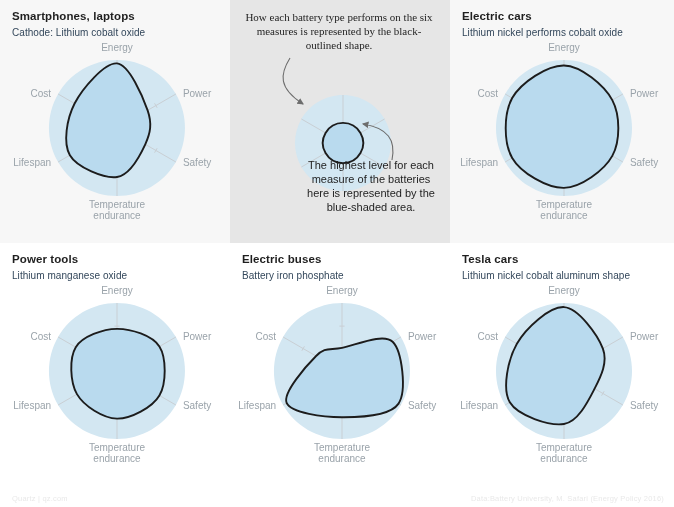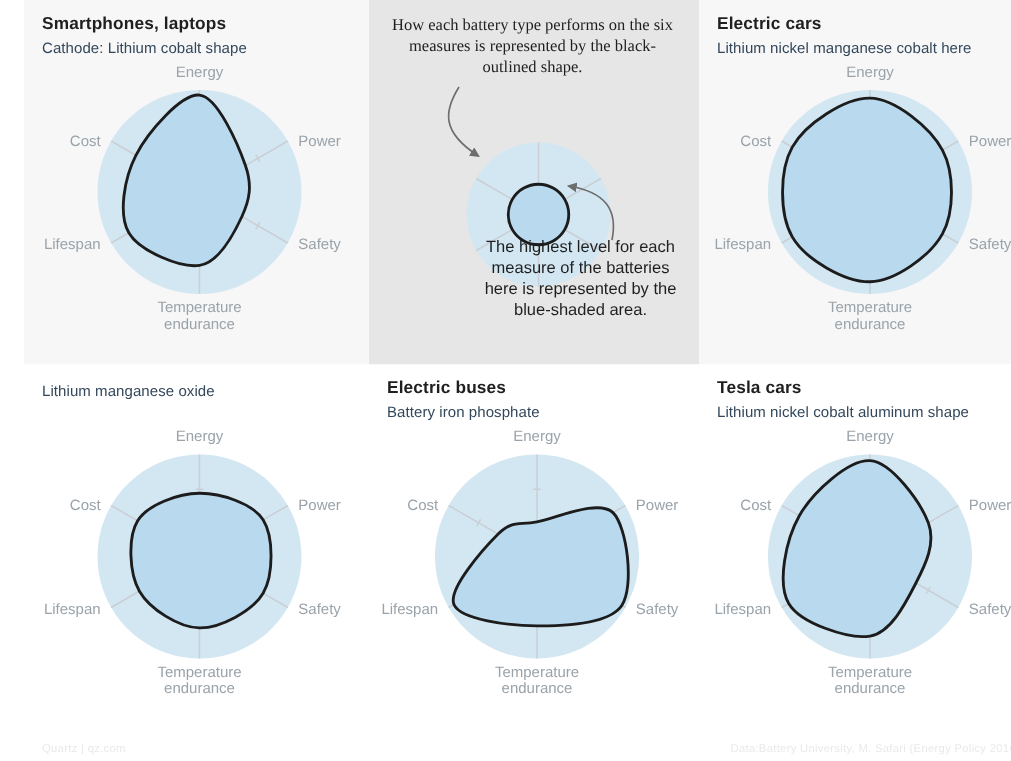--- a/index.html
+++ b/index.html
@@ -8,21 +8,20 @@
     background:#ffffff;
     font-family:"Liberation Sans", sans-serif;
     overflow:hidden;
     position:relative;
   }
   .grid{
     position:absolute;inset:0;
     display:grid;
     grid-template-columns:230px 220px 224px;
     grid-template-rows:243px 264px;
-    padding-left:16px;
   }
   .panel{position:relative;overflow:hidden;}
   .panel.tint{background:#f7f7f7;}
   .panel.note{background:#e6e6e6;text-align:center;}
   .panel.white{background:#ffffff;}
 
   .p-head{padding:9px 0 0 12px;}
   .p-title{
     font-size:11.5px;font-weight:bold;color:#1f1f1f;
     letter-spacing:.1px;line-height:14px;margin:0;
@@ -66,21 +65,21 @@
   .credit.right{right:10px;}
 </style>
 </head>
 <body>
 
 <div class="grid">
 
   <div class="panel tint">
     <div class="p-head">
       <div class="p-title">Smartphones, laptops</div>
-      <div class="p-sub">Cathode: Lithium cobalt shape</div>
+      <div class="p-sub">Cathode: Lithium cobalt oxide</div>
     </div>
     <div class="chart-wrap">
         <svg width="220" height="206" viewBox="0 0 220 206">
           <path d="M112.00,28.00C136.34,28.00 158.72,40.92 170.89,62.00C183.06,83.08 183.06,108.92 170.89,130.00C158.72,151.08 136.34,164.00 112.00,164.00C87.66,164.00 65.28,151.08 53.11,130.00C40.94,108.92 40.94,83.08 53.11,62.00C65.28,40.92 87.66,28.00 112.00,28.00Z" class="maxband"></path>
           <line x1="112" y1="96" x2="112.00" y2="28.00" class="axis-line"></line>
           <line x1="109.40" y1="73.56" x2="114.60" y2="73.56" class="tickmark"></line>
           <line x1="109.40" y1="51.12" x2="114.60" y2="51.12" class="tickmark"></line>
           <line x1="112" y1="96" x2="170.89" y2="62.00" class="axis-line"></line>
           <line x1="130.13" y1="82.53" x2="132.73" y2="87.03" class="tickmark"></line>
           <line x1="149.57" y1="71.31" x2="152.17" y2="75.81" class="tickmark"></line>
@@ -127,21 +126,21 @@
           </marker>
         </defs>
         <path d="M60,58 C50,74 48,88 73,104" fill="none" stroke="#6d6d6d" stroke-width="1.1" marker-end="url(#ah)"></path>
         <path d="M162,160 C166,140 158,128 133,124" fill="none" stroke="#6d6d6d" stroke-width="1.1" marker-end="url(#ah)"></path>
       </svg>
     </div>
 
   <div class="panel tint">
     <div class="p-head">
       <div class="p-title">Electric cars</div>
-      <div class="p-sub">Lithium nickel manganese cobalt here</div>
+      <div class="p-sub">Lithium nickel performs cobalt oxide</div>
     </div>
     <div class="chart-wrap">
         <svg width="220" height="206" viewBox="0 0 220 206">
           <path d="M112.00,28.00C136.34,28.00 158.72,40.92 170.89,62.00C183.06,83.08 183.06,108.92 170.89,130.00C158.72,151.08 136.34,164.00 112.00,164.00C87.66,164.00 65.28,151.08 53.11,130.00C40.94,108.92 40.94,83.08 53.11,62.00C65.28,40.92 87.66,28.00 112.00,28.00Z" class="maxband"></path>
           <line x1="112" y1="96" x2="112.00" y2="28.00" class="axis-line"></line>
           <line x1="109.40" y1="73.56" x2="114.60" y2="73.56" class="tickmark"></line>
           <line x1="109.40" y1="51.12" x2="114.60" y2="51.12" class="tickmark"></line>
           <line x1="112" y1="96" x2="170.89" y2="62.00" class="axis-line"></line>
           <line x1="130.13" y1="82.53" x2="132.73" y2="87.03" class="tickmark"></line>
           <line x1="149.57" y1="71.31" x2="152.17" y2="75.81" class="tickmark"></line>
@@ -163,20 +162,21 @@
           <text x="177.9" y="134.0" text-anchor="start" class="axlabel"><tspan x="177.9" dy="0">Safety</tspan></text>
           <text x="112.0" y="176.0" text-anchor="middle" class="axlabel"><tspan x="112.0" dy="0">Temperature</tspan><tspan x="112.0" dy="11">endurance</tspan></text>
           <text x="46.1" y="134.0" text-anchor="end" class="axlabel"><tspan x="46.1" dy="0">Lifespan</tspan></text>
           <text x="46.1" y="65.0" text-anchor="end" class="axlabel"><tspan x="46.1" dy="0">Cost</tspan></text>
         </svg>
       </div>
   </div>
 
   <div class="panel white">
     <div class="p-head">
+      <div class="p-title">Power tools</div>
       <div class="p-sub">Lithium manganese oxide</div>
     </div>
     <div class="chart-wrap">
         <svg width="220" height="206" viewBox="0 0 220 206">
           <path d="M112.00,28.00C136.34,28.00 158.72,40.92 170.89,62.00C183.06,83.08 183.06,108.92 170.89,130.00C158.72,151.08 136.34,164.00 112.00,164.00C87.66,164.00 65.28,151.08 53.11,130.00C40.94,108.92 40.94,83.08 53.11,62.00C65.28,40.92 87.66,28.00 112.00,28.00Z" class="maxband"></path>
           <line x1="112" y1="96" x2="112.00" y2="28.00" class="axis-line"></line>
           <line x1="109.40" y1="73.56" x2="114.60" y2="73.56" class="tickmark"></line>
           <line x1="109.40" y1="51.12" x2="114.60" y2="51.12" class="tickmark"></line>
           <line x1="112" y1="96" x2="170.89" y2="62.00" class="axis-line"></line>
           <line x1="130.13" y1="82.53" x2="132.73" y2="87.03" class="tickmark"></line>

